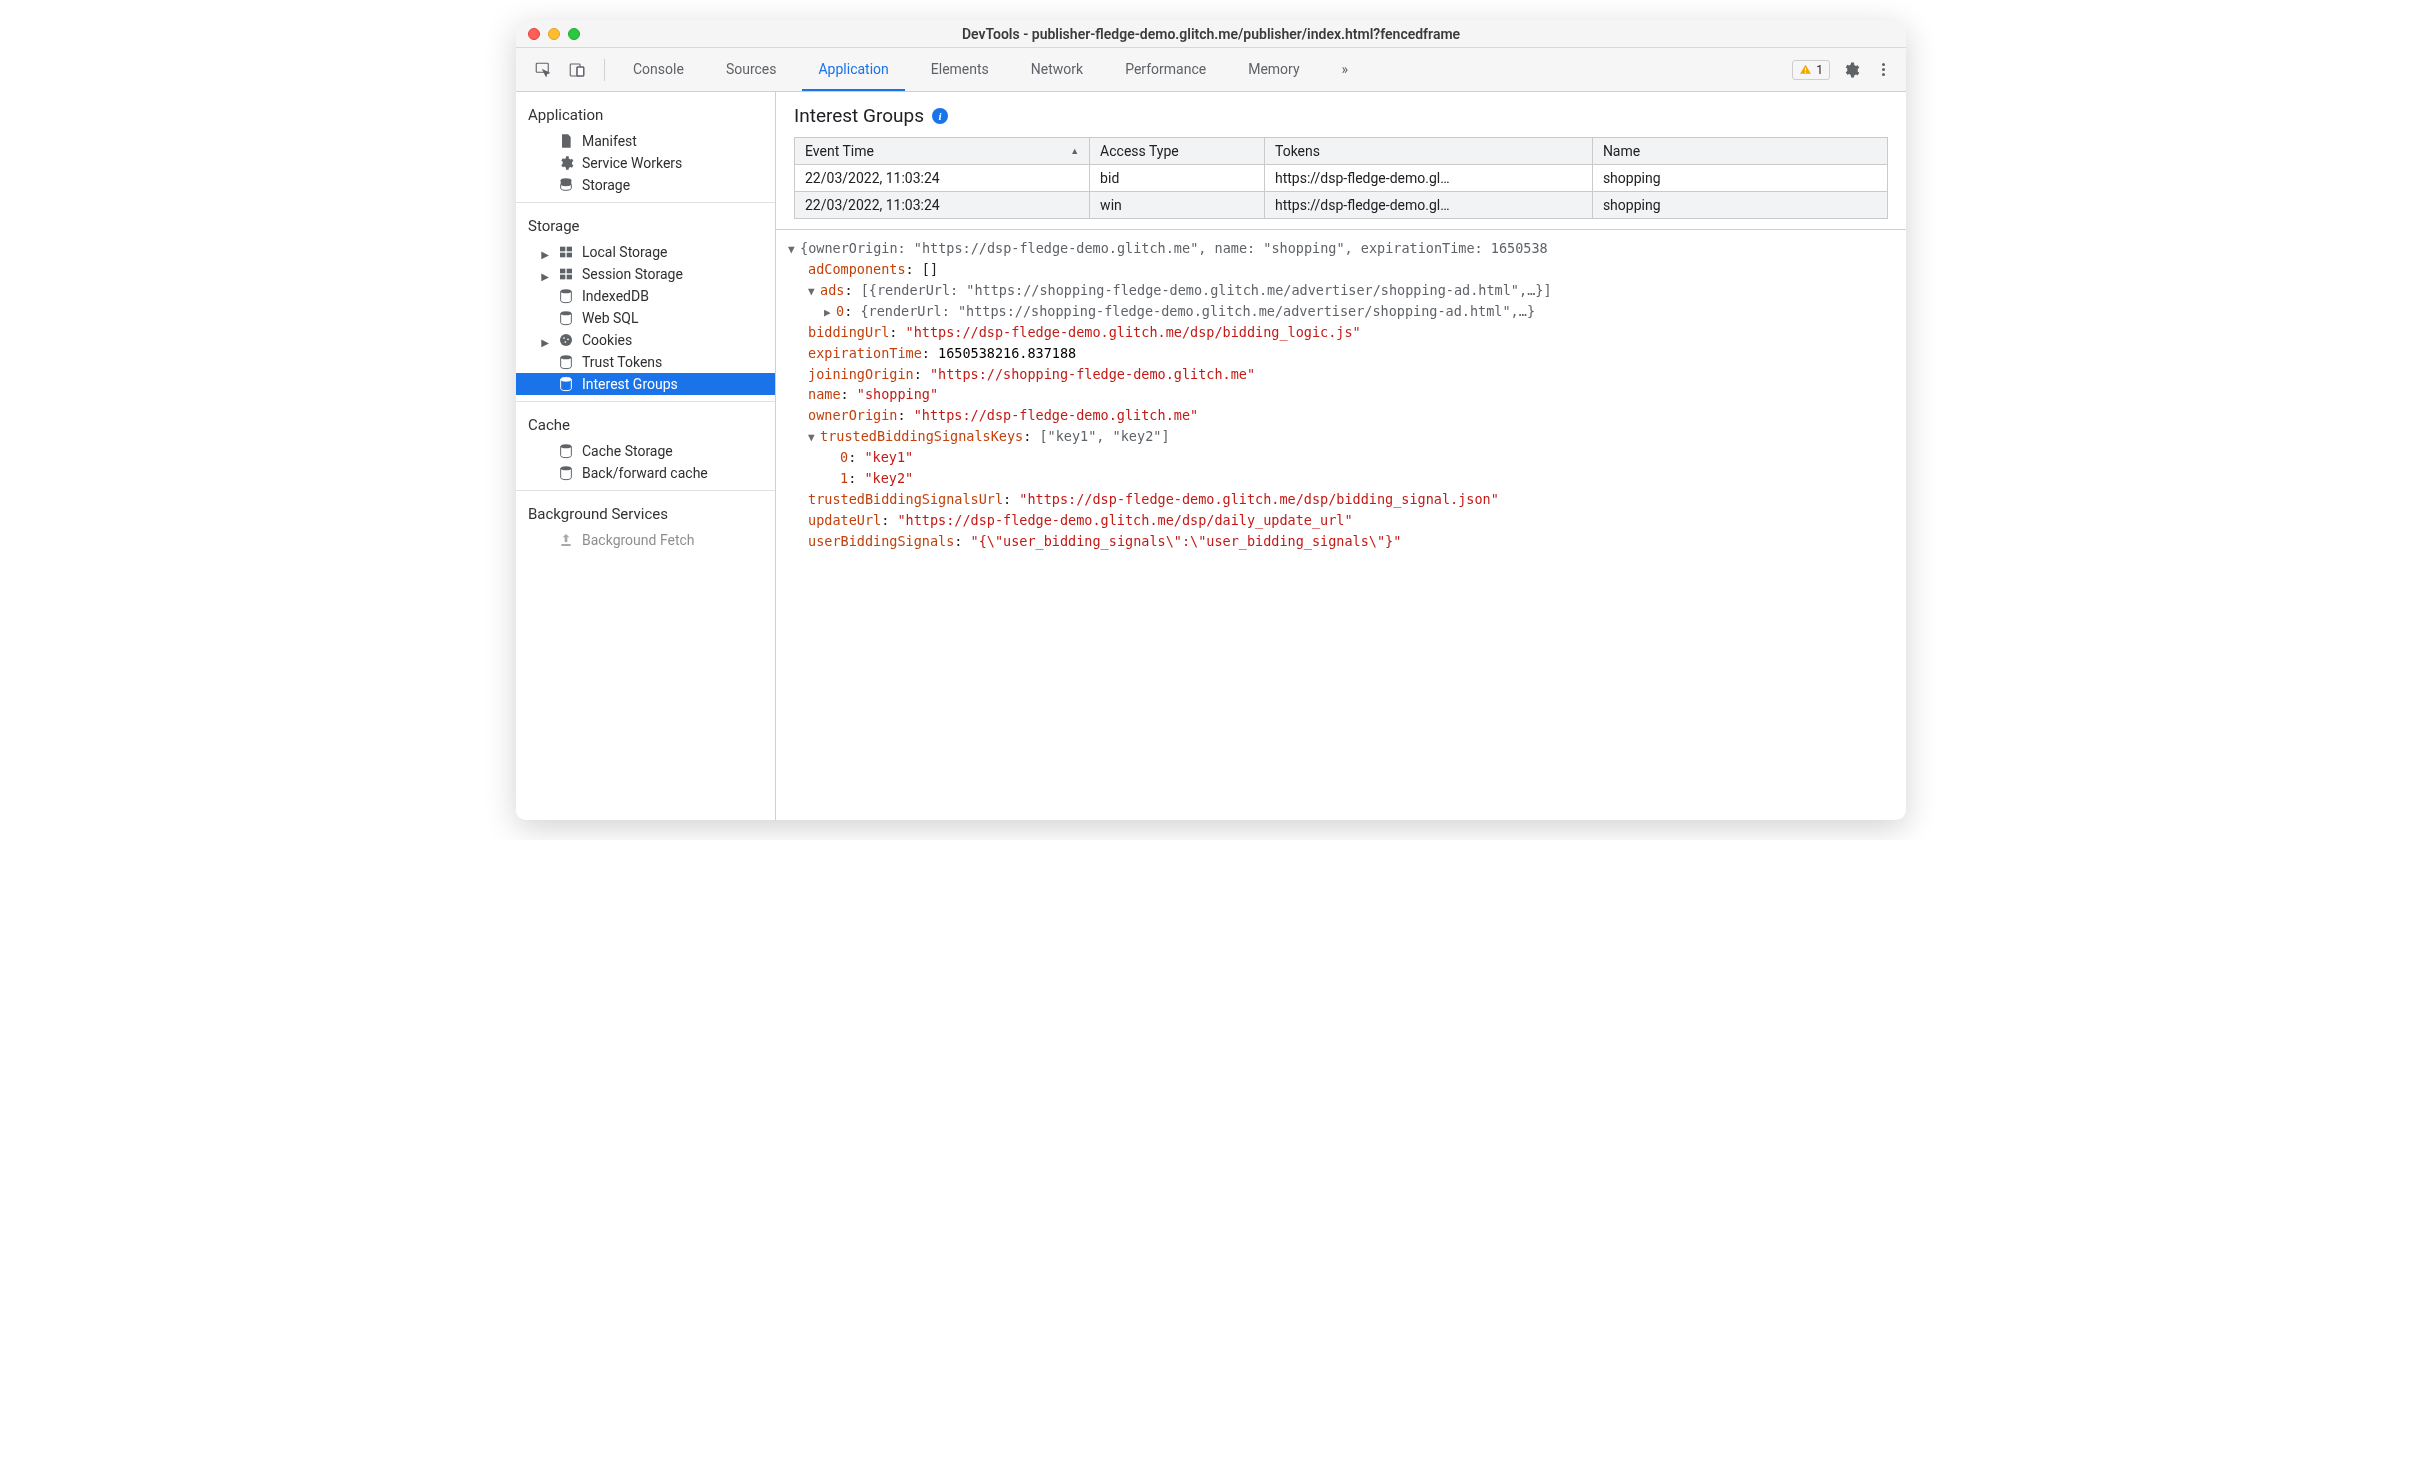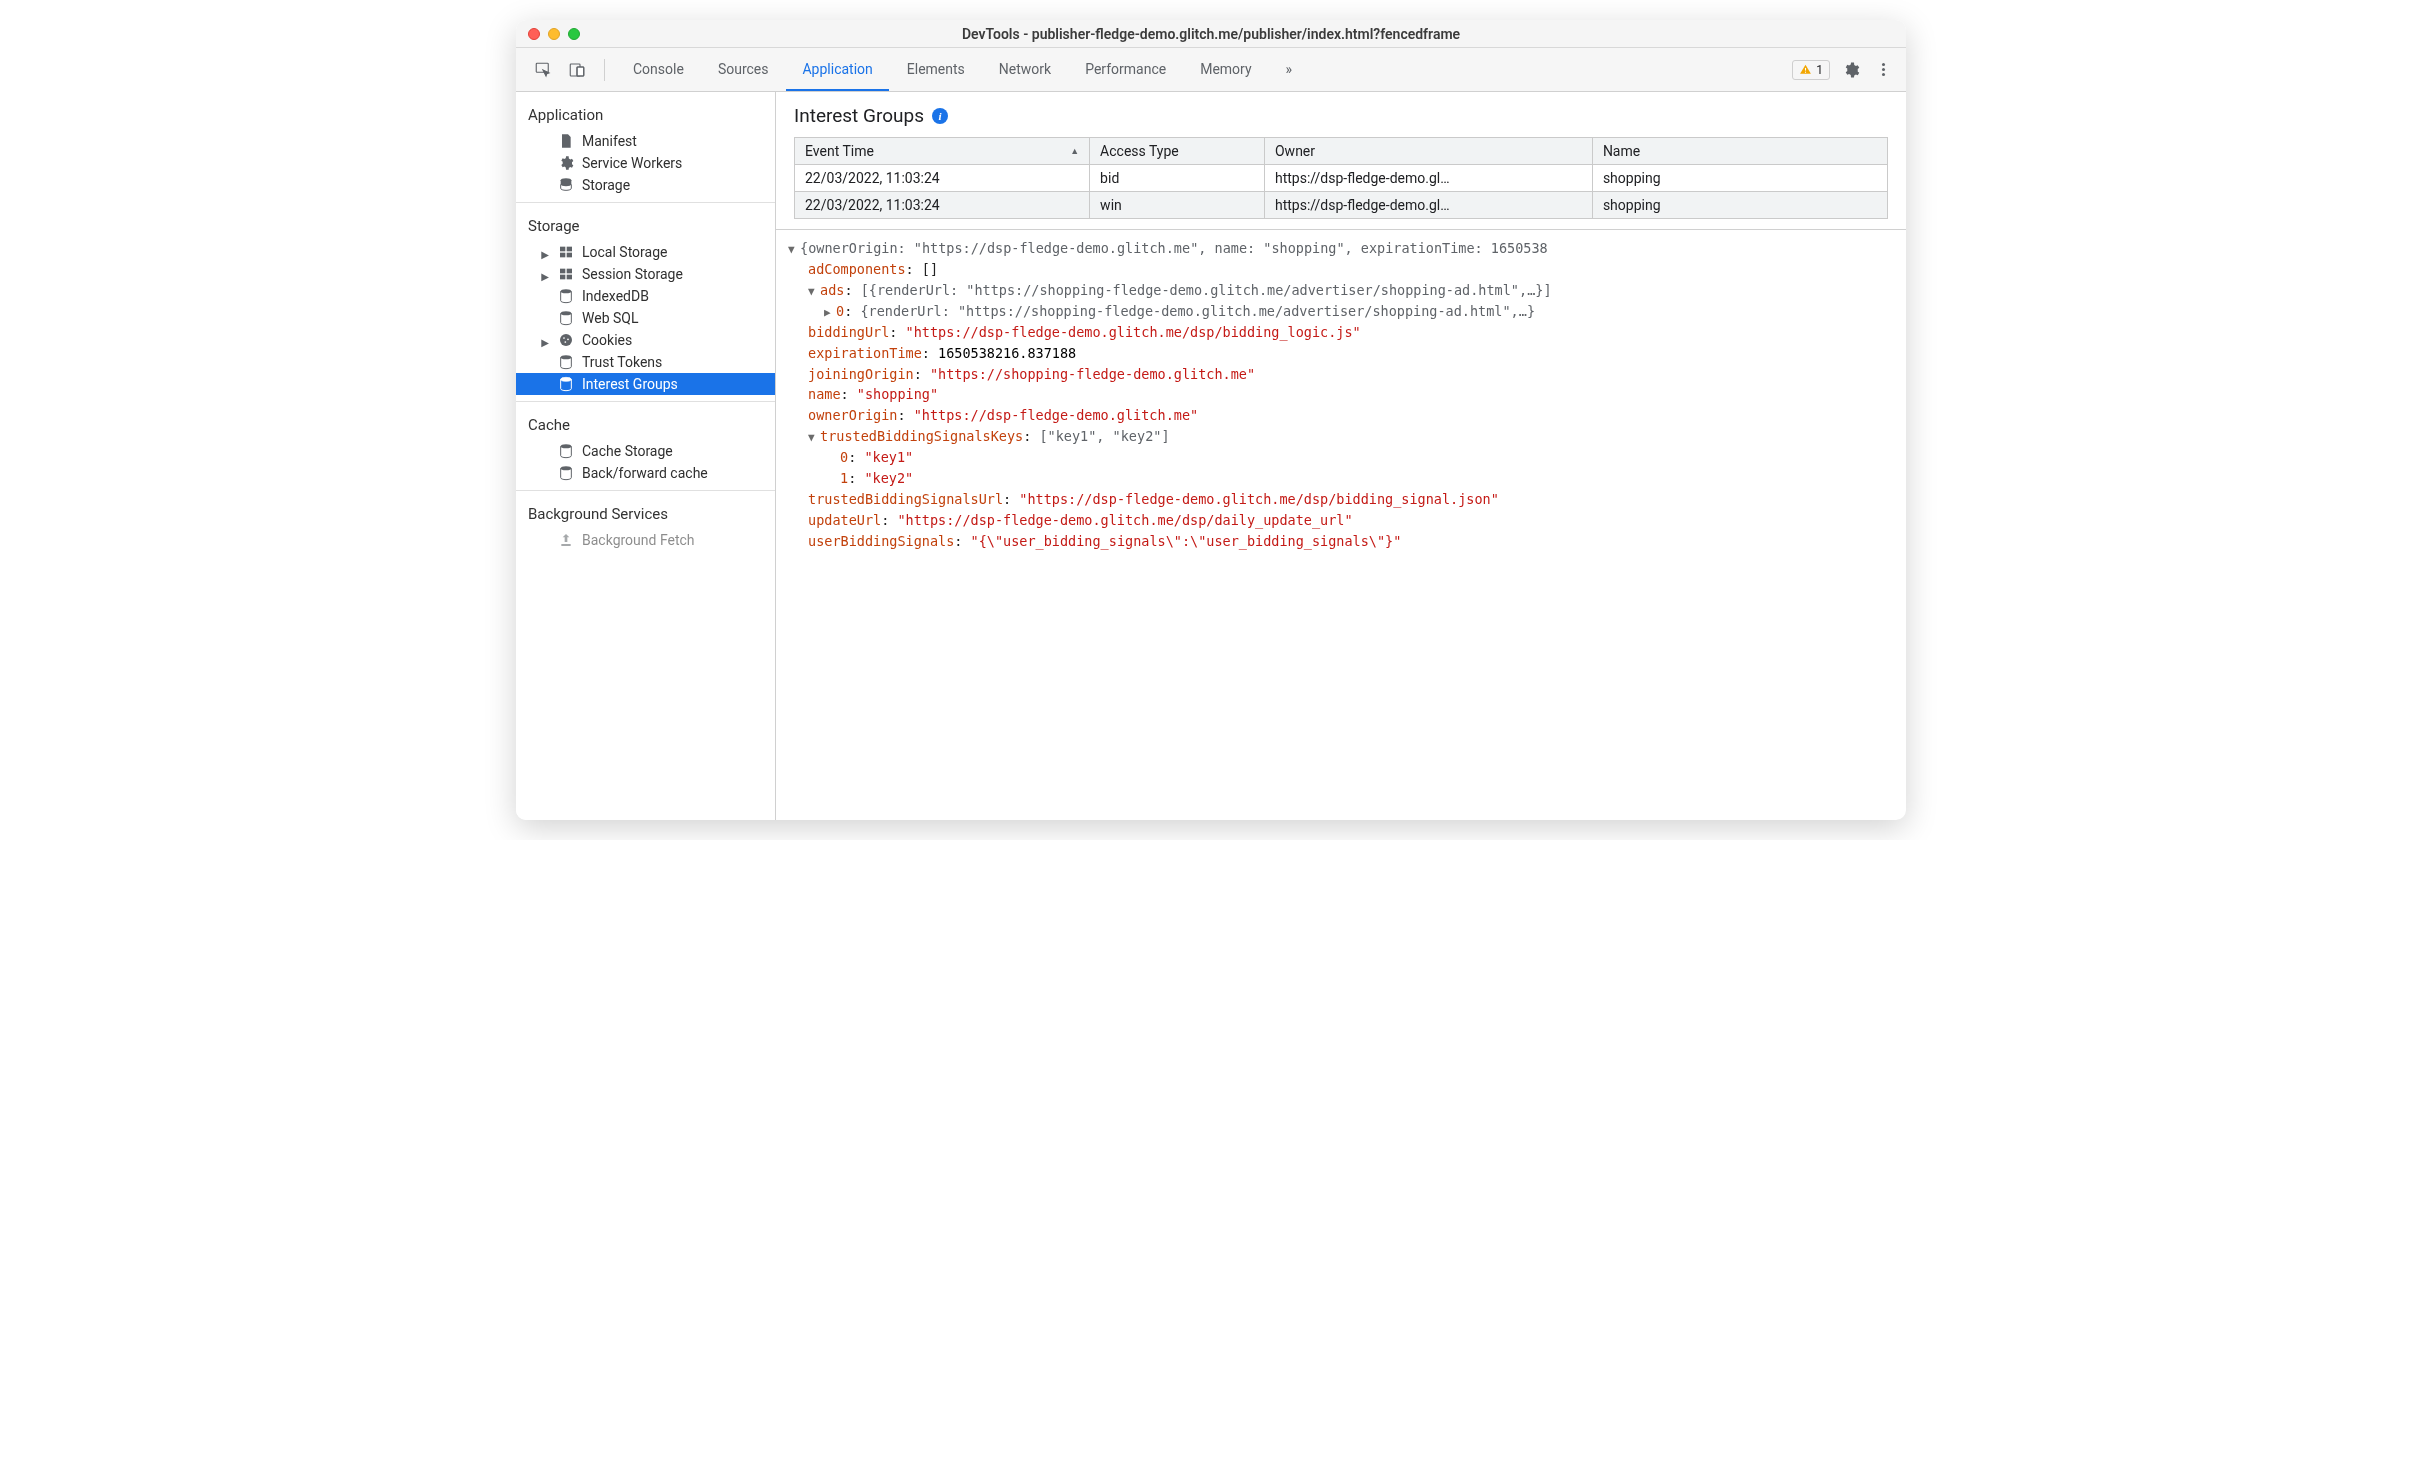--- a/index.html
+++ b/index.html
@@ -52,21 +52,21 @@
     background: #f6f6f6;
   }
   .tool-btn {
     width: 30px; height: 30px;
     display: flex; align-items: center; justify-content: center;
     color: #5f6368;
     cursor: pointer;
   }
   .tool-btn svg { width: 18px; height: 18px; stroke: #5f6368; fill: none; stroke-width: 1.5; }
   .toolbar-sep { width: 1px; height: 22px; background: #d0d0d0; margin: 0 8px; }
-  .tabs { display: flex; gap: 2px; flex: 1; align-items: stretch; height: 100%; }
+  .tabs { display: flex; gap: 10px; flex: 1; align-items: stretch; height: 100%; }
   .tab {
     padding: 0 16px;
     display: flex; align-items: center;
     font-size: 14px;
     color: #5f6368;
     cursor: pointer;
     border-bottom: 2px solid transparent;
     height: 100%;
   }
   .tab.active { color: #1a73e8; border-bottom-color: #1a73e8; }
@@ -395,21 +395,21 @@
             </colgroup>
           <thead>
             <tr>
               <th>
                   <div class="th-inner">
                     <span>Event Time</span>
                     <span class="sort-caret">▲</span>
                   </div>
                 </th>
               <th><span>Access Type</span></th>
-              <th><span>Owner</span></th>
+              <th><span>Tokens</span></th>
               <th><span>Name</span></th>
             </tr>
           </thead>
           <tbody>
             <tr>
               <td>22/03/2022, 11:03:24</td>
               <td>bid</td>
               <td>https://dsp-fledge-demo.gl…</td>
               <td>shopping</td>
             </tr>

